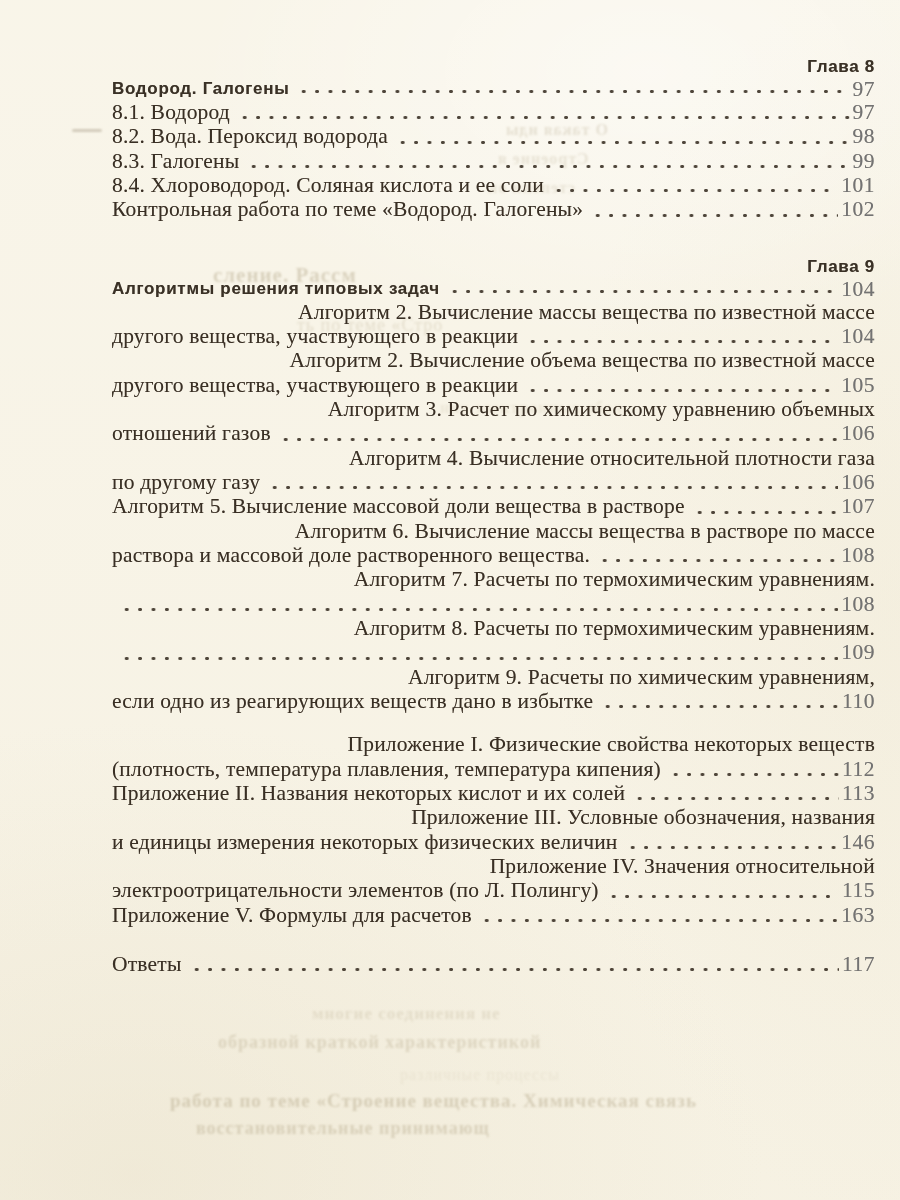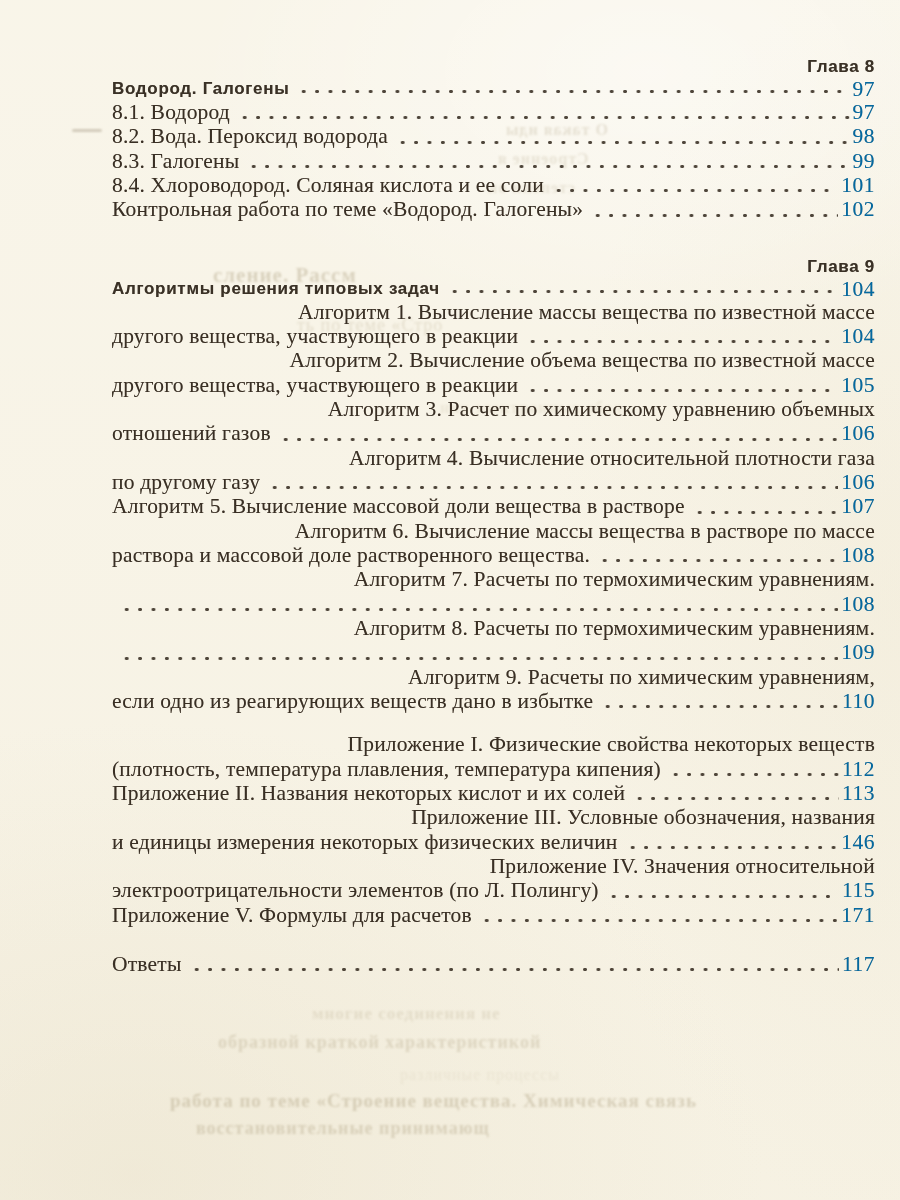--- a/index.html
+++ b/index.html
@@ -48,21 +48,21 @@
   .leader-row .t{white-space:nowrap;flex:0 0 auto;}
   .dots{
     flex:1 1 auto;height:5px;margin:0 3px 4px 8px;min-width:12px;
     background-image:radial-gradient(circle, rgba(55,45,34,0.88) 1.55px, rgba(55,45,34,0) 2.05px);
     background-size:13.4px 5px;background-repeat:repeat-x;background-position:left center;
   }
   .chapter-heading .dots{margin-bottom:6px;}
   .pg{
     white-space:nowrap;flex:0 0 auto;
     font-family:"Liberation Serif", serif;font-weight:400;
-    font-size:21.5px;line-height:24.33px;letter-spacing:0.5px;color:#0369a1;
+    font-size:21.5px;line-height:24.33px;letter-spacing:0.5px;color:#737373;
     text-shadow:0 0 0.6px rgba(57,47,36,0.35);
   }
   .chapter-heading .pg{line-height:22px;}
 </style>
 </head>
 <body>
 
 <div id="paper"></div>
 <div id="ghosts">
     <div class="ghost mirror" style="left: 505px; top: 121px; font-size: 16px; opacity: 0.25; font-weight: 700;">О такая иды</div>
@@ -130,21 +130,21 @@
       <div class="chapter-heading">
         <div>Глава 9</div>
         <div class="leader-row">
           <span class="t">Алгоритмы решения типовых задач</span>
           <span class="dots"></span>
           <span class="pg">104</span>
         </div>
       </div>
       <div class="entries">
         <div class="entry">
-          <div class="entry-line">Алгоритм 1. Вычисление массы вещества по известной массе</div>
+          <div class="entry-line">Алгоритм 2. Вычисление массы вещества по известной массе</div>
           <div class="entry-line leader-row">
             <span class="t">другого вещества, участвующего в реакции</span>
             <span class="dots"></span>
             <span class="pg">104</span>
           </div>
         </div>
         <div class="entry">
           <div class="entry-line">Алгоритм 2. Вычисление объема вещества по известной массе</div>
           <div class="entry-line leader-row">
             <span class="t">другого вещества, участвующего в реакции</span>
@@ -237,21 +237,21 @@
           <div class="entry-line leader-row">
             <span class="t">электроотрицательности элементов (по Л. Полингу)</span>
             <span class="dots"></span>
             <span class="pg">115</span>
           </div>
         </div>
         <div class="entry">
           <div class="entry-line leader-row">
             <span class="t">Приложение V. Формулы для расчетов</span>
             <span class="dots"></span>
-            <span class="pg">171</span>
+            <span class="pg">163</span>
           </div>
         </div>
       </div>
     </section>
     <section class="section gap-answers">
       <div class="entries" style="margin-top: 0px;">
         <div class="entry">
           <div class="entry-line leader-row">
             <span class="t">Ответы</span>
             <span class="dots"></span>

